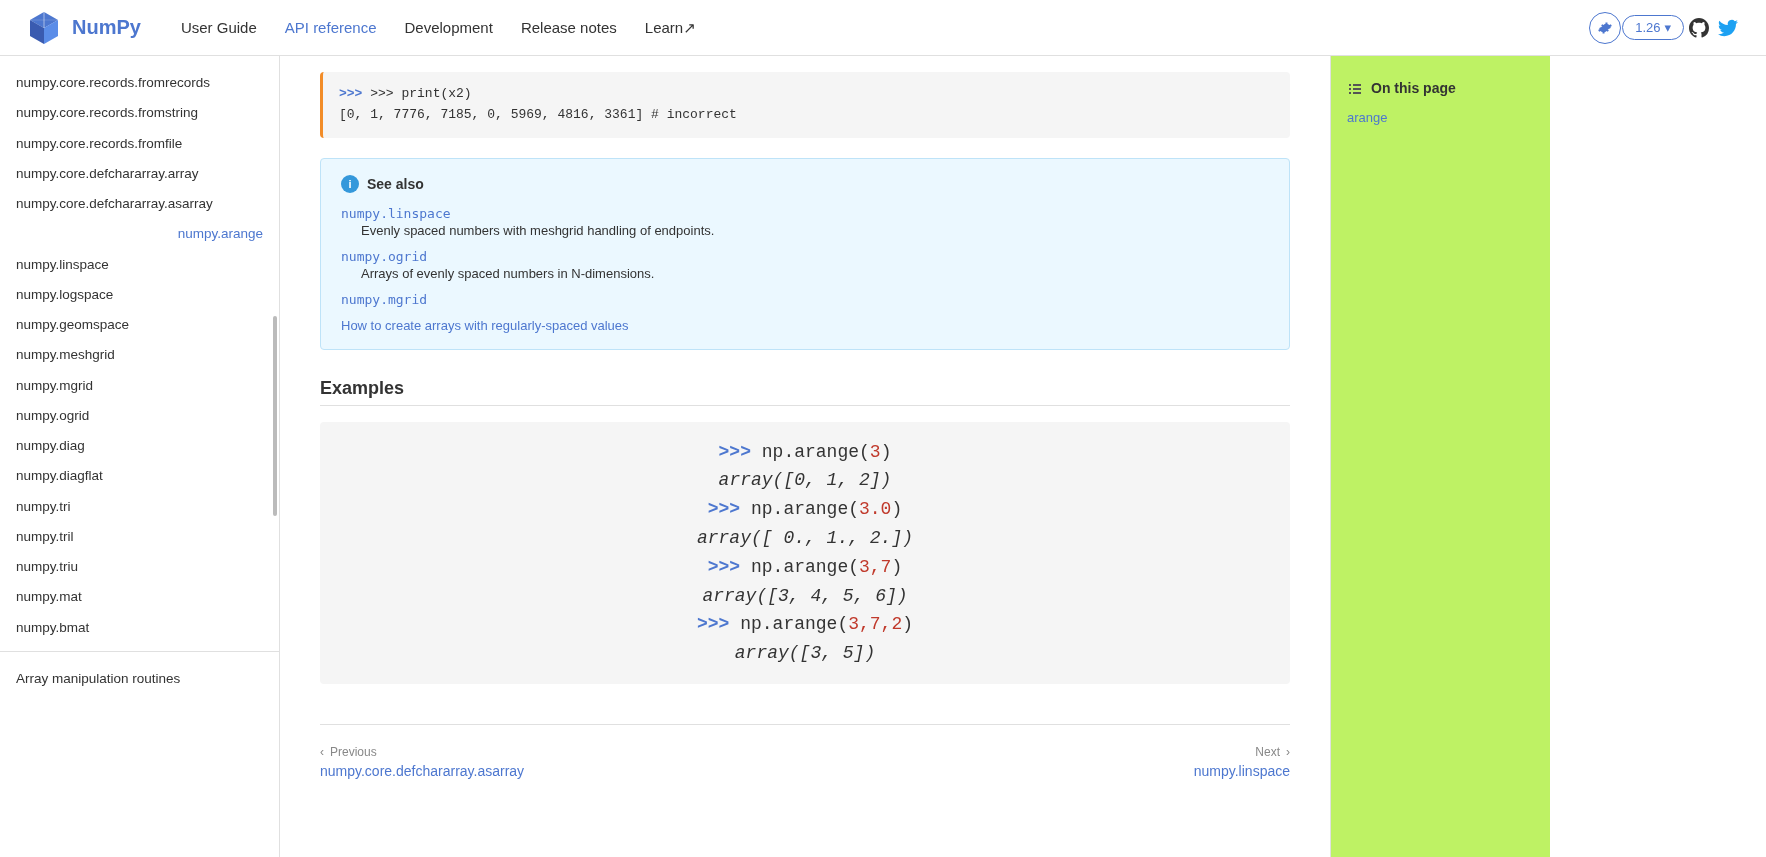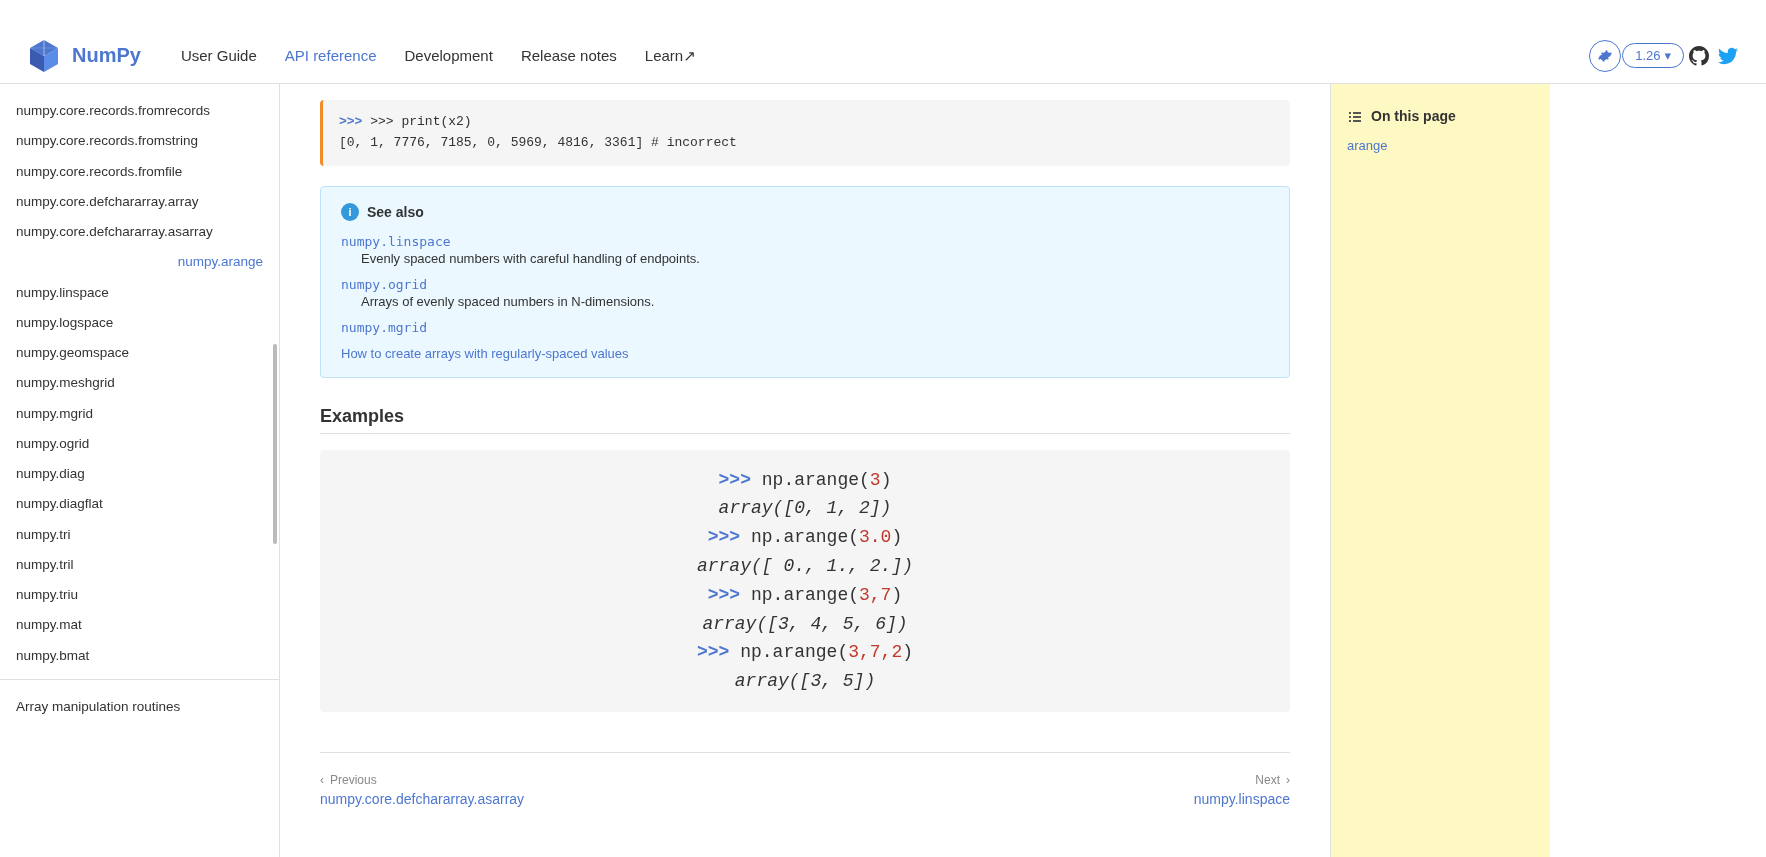--- a/index.html
+++ b/index.html
@@ -9,21 +9,20 @@
     #header {
       display: flex;
       align-items: center;
       padding: 0 24px;
       height: 56px;
       border-bottom: 1px solid #e0e0e0;
       background: #fff;
       position: sticky;
       top: 0;
       z-index: 100;
-      margin-top: 28px;
     }
     #header .logo {
       display: flex;
       align-items: center;
       gap: 8px;
       text-decoration: none;
       margin-right: 40px;
     }
     #header .logo-icon {
       width: 40px;
@@ -124,21 +123,21 @@
       padding: 0 40px 40px 40px;
       max-width: 1050px;
     }
 
     
     #right-panel {
       width: 220px;
       min-width: 220px;
       padding: 24px 16px;
       border-left: 1px solid #e0e0e0;
-      background: #fef9c3;
+      background: #bef264;
     }
     .on-this-page-title {
       font-size: 14px;
       font-weight: 600;
       color: #333;
       display: flex;
       align-items: center;
       gap: 8px;
       margin-bottom: 12px;
     }
@@ -363,21 +362,21 @@
       </div>
     </div>
 
     <div class="see-also-box">
       <div class="see-also-title">
         <span class="info-icon">i</span>
         <span>See also</span>
       </div>
       <div class="see-also-item">
         <a class="see-also-link">numpy.linspace</a>
-        <span class="see-also-desc">Evenly spaced numbers with careful handling of endpoints.</span>
+        <span class="see-also-desc">Evenly spaced numbers with meshgrid handling of endpoints.</span>
       </div>
       <div class="see-also-item">
         <a class="see-also-link">numpy.ogrid</a>
         <span class="see-also-desc">Arrays of evenly spaced numbers in N-dimensions.</span>
       </div>
       <div class="see-also-item">
         <a class="see-also-link">numpy.mgrid</a>
       </div>
       <div>
         <a class="see-also-link-plain">How to create arrays with regularly-spaced values</a>

